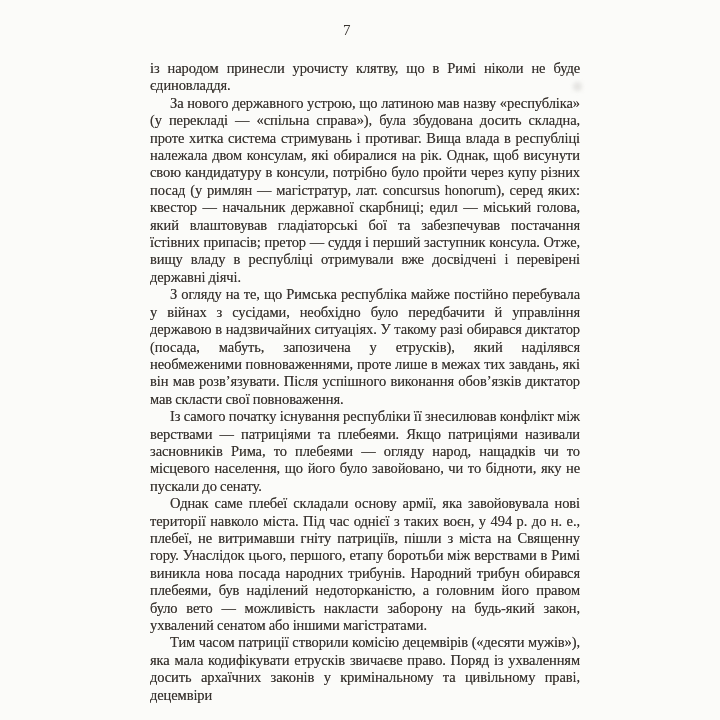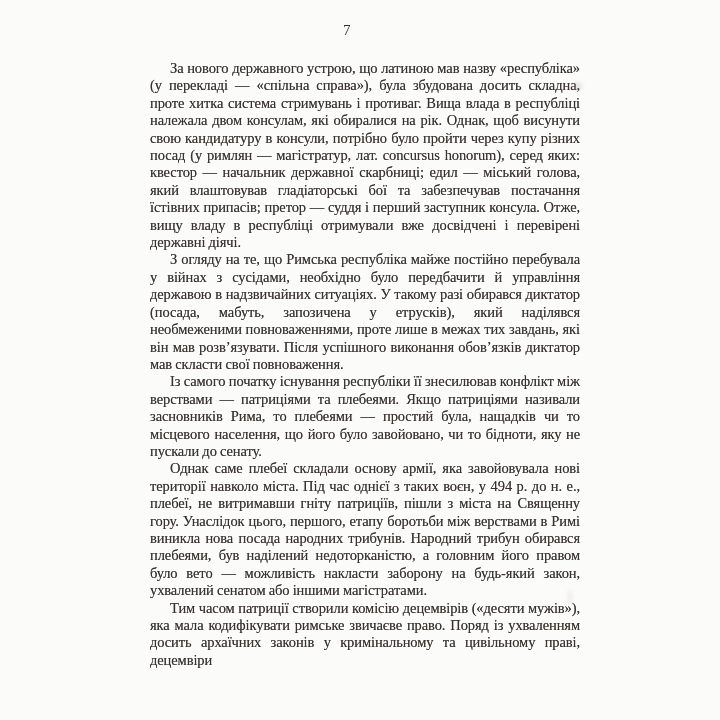--- a/index.html
+++ b/index.html
@@ -74,27 +74,28 @@
     filter: blur(2px);
   }
 </style>
 </head>
 <body>
 
 <div class="scan-page">
   <div class="page-number">7</div>
 
   <div class="text-block">
+    <p class="para continued"><span>із народом принесли урочисту клятву, що в Римі ніколи не буде єдиновладдя.</span></p>
 
     <p class="para"><span>За нового державного устрою, що латиною мав назву «республіка» (у перекладі — «спільна справа»), була збудована досить складна, проте хитка система стримувань і противаг. Вища влада в республіці належала двом консулам, які обиралися на рік. Однак, щоб висунути свою кандидатуру в консули, потрібно було пройти через купу різних посад (у римлян — магістратур, </span><span class="ital">лат. concursus honorum</span><span>), серед яких: квестор — начальник державної скарбниці; едил — міський голова, який влаштовував гладіаторські бої та забезпечував постачання їстівних припасів; претор — суддя і перший заступник консула. Отже, вищу владу в республіці отримували вже досвідчені і перевірені державні діячі.</span></p>
 
     <p class="para"><span>З огляду на те, що Римська республіка майже постійно перебувала у війнах з сусідами, необхідно було передбачити й управління державою в надзвичайних ситуаціях. У такому разі обирався диктатор (посада, мабуть, запозичена у етрусків), який наділявся необмеженими повноваженнями, проте лише в межах тих завдань, які він мав розв’язувати. Після успішного виконання обов’язків диктатор мав скласти свої повноваження.</span></p>
 
-    <p class="para"><span>Із самого початку існування республіки її знесилював конфлікт між верствами — патриціями та плебеями. Якщо патриціями називали засновників Рима, то плебеями — простий була, нащадків чи то місцевого населення, що його було завойовано, чи то бідноти, яку не пускали до сенату.</span></p>
+    <p class="para"><span>Із самого початку існування республіки її знесилював конфлікт між верствами — патриціями та плебеями. Якщо патриціями називали засновників Рима, то плебеями — огляду народ, нащадків чи то місцевого населення, що його було завойовано, чи то бідноти, яку не пускали до сенату.</span></p>
 
     <p class="para"><span>Однак саме плебеї складали основу армії, яка завойовувала нові території навколо міста. Під час однієї з таких воєн, у 494 р. до н. е., плебеї, не витримавши гніту патриціїв, пішли з міста на Священну гору. Унаслідок цього, першого, етапу боротьби між верствами в Римі виникла нова посада народних трибунів. Народний трибун обирався плебеями, був наділений недоторканістю, а головним його правом було </span><span class="ital">вето</span><span> — можливість накласти заборону на будь-який закон, ухвалений сенатом або іншими магістратами.</span></p>
 
-    <p class="para"><span>Тим часом патриції створили комісію децемвірів («десяти мужів»), яка мала кодифікувати римське звичаєве право. Поряд із ухваленням досить архаїчних законів у кримінальному та цивільному праві, децемвіри</span></p>
+    <p class="para"><span>Тим часом патриції створили комісію децемвірів («десяти мужів»), яка мала кодифікувати етрусків звичаєве право. Поряд із ухваленням досить архаїчних законів у кримінальному та цивільному праві, децемвіри</span></p>
   </div>
 
   <div class="smudge-a"></div>
   <div class="smudge-b"></div>
 </div>
 
 </body></html>

